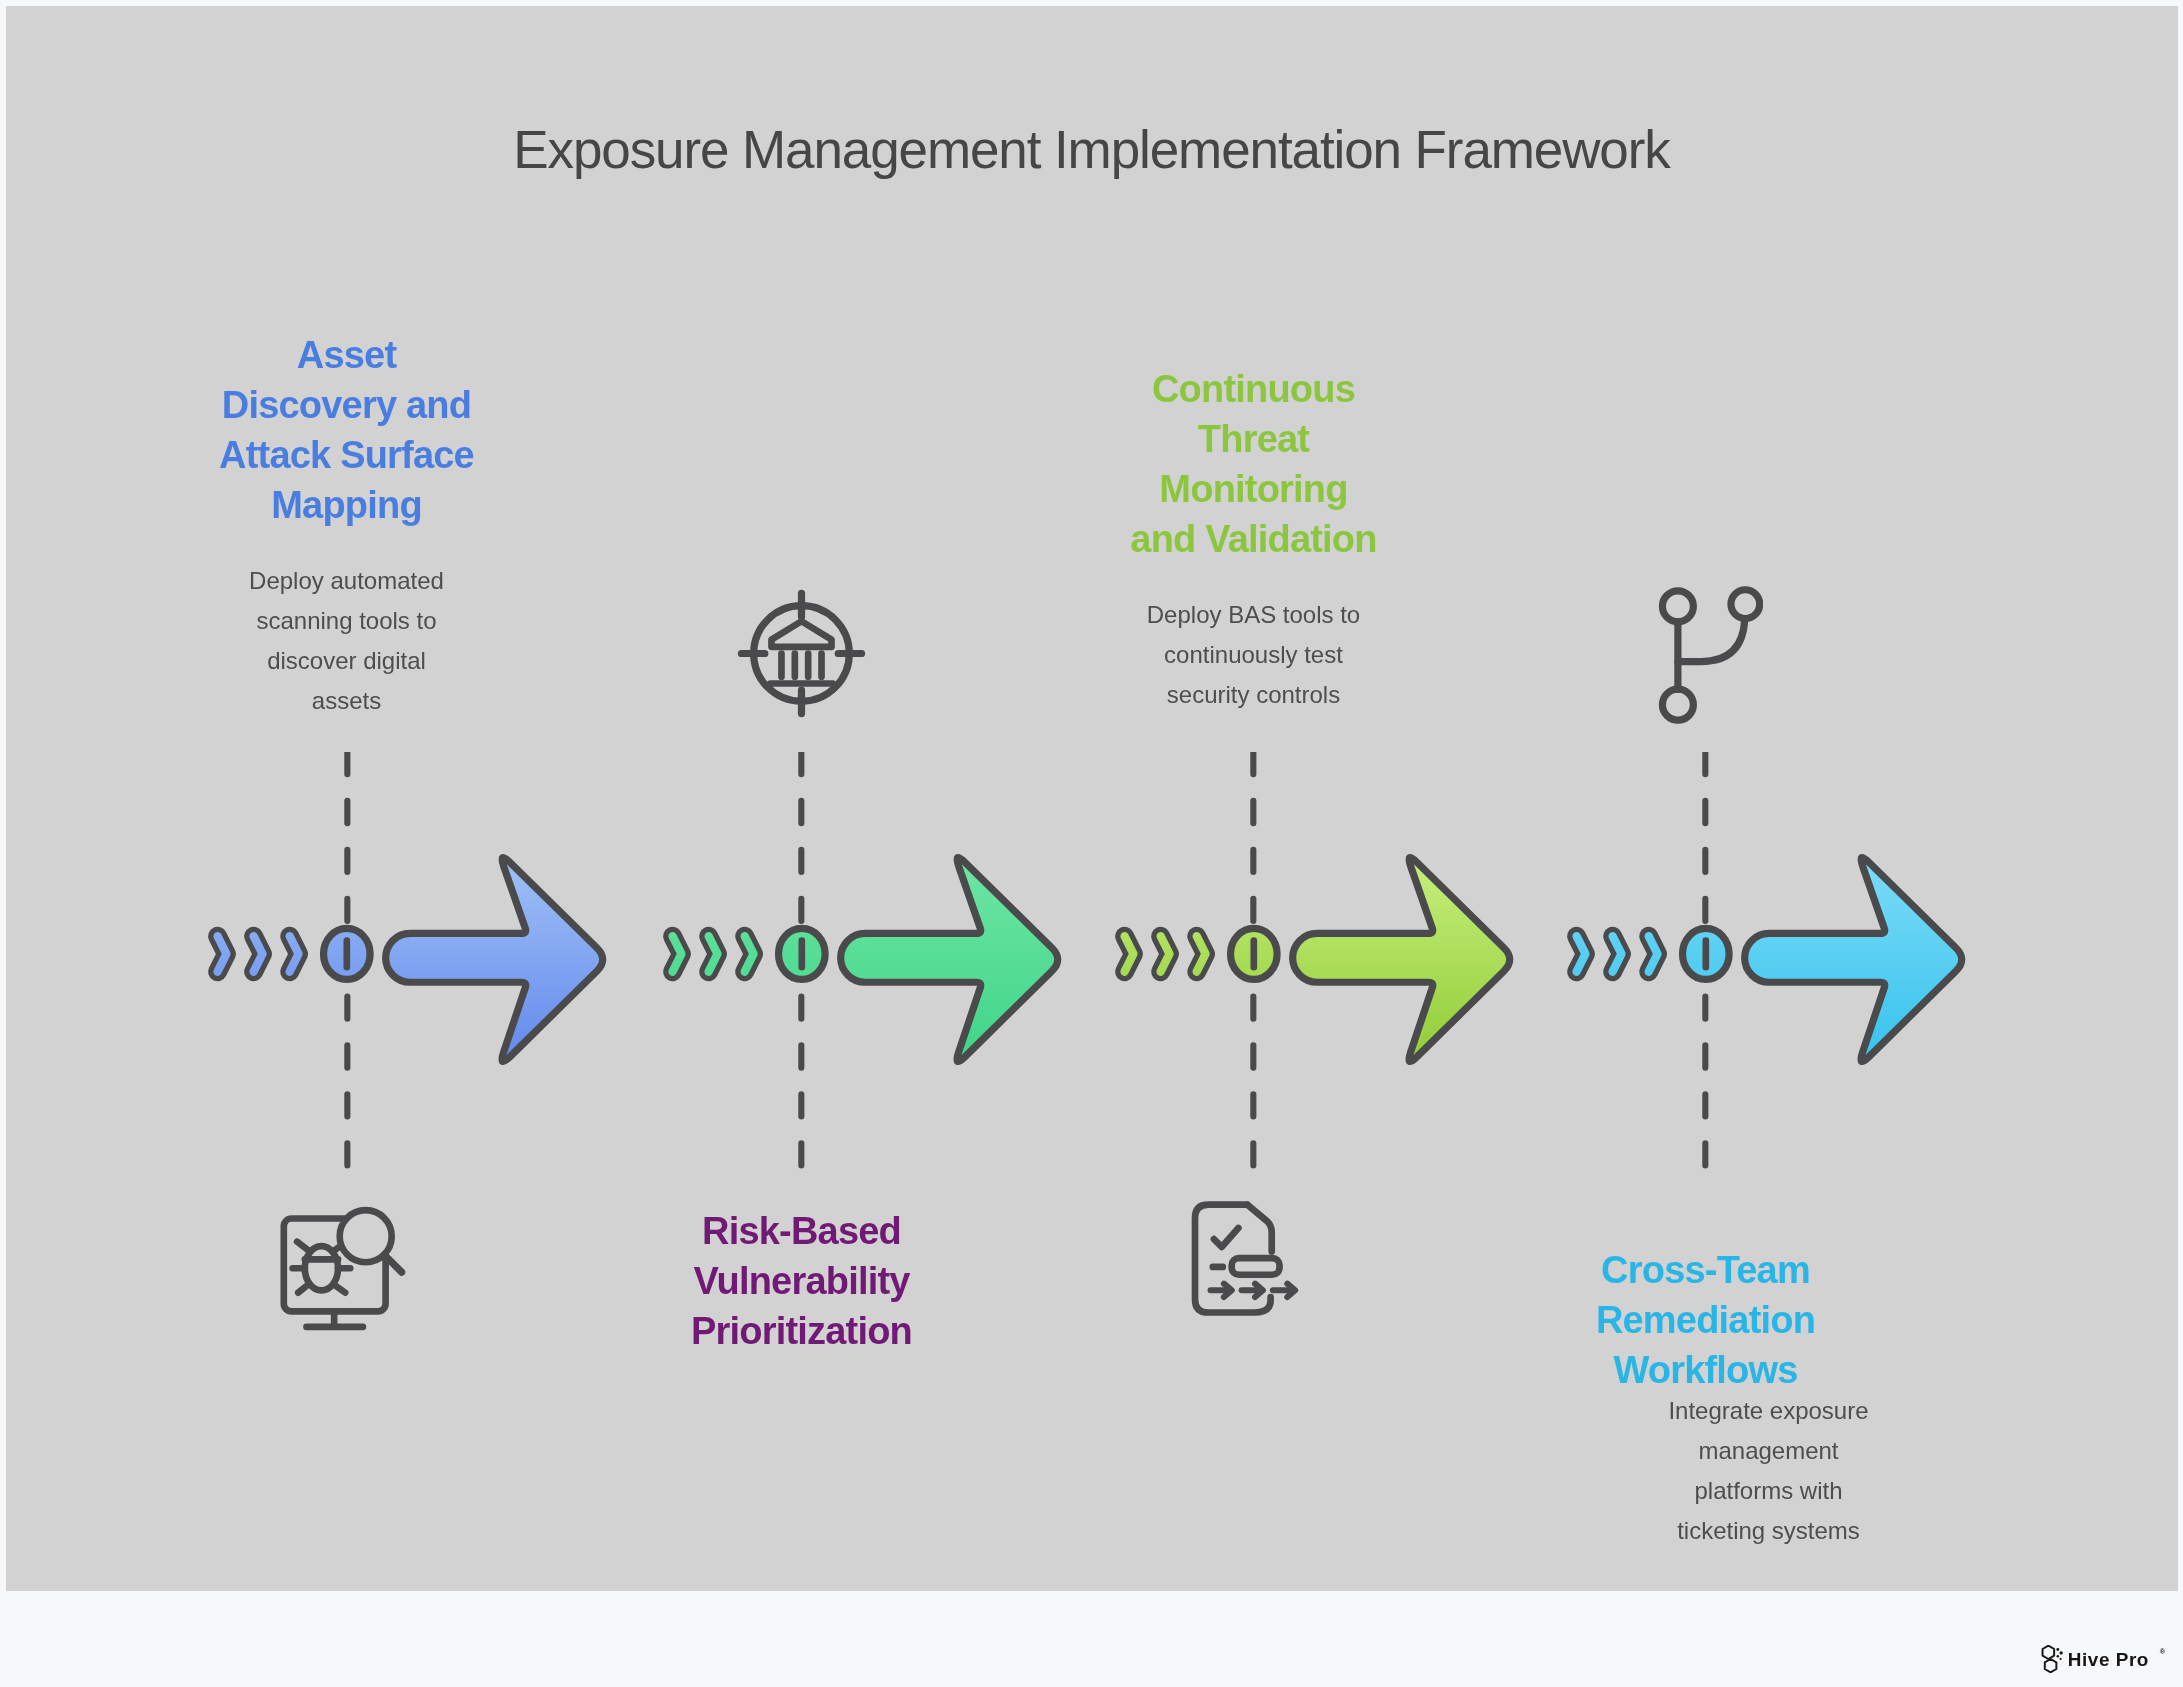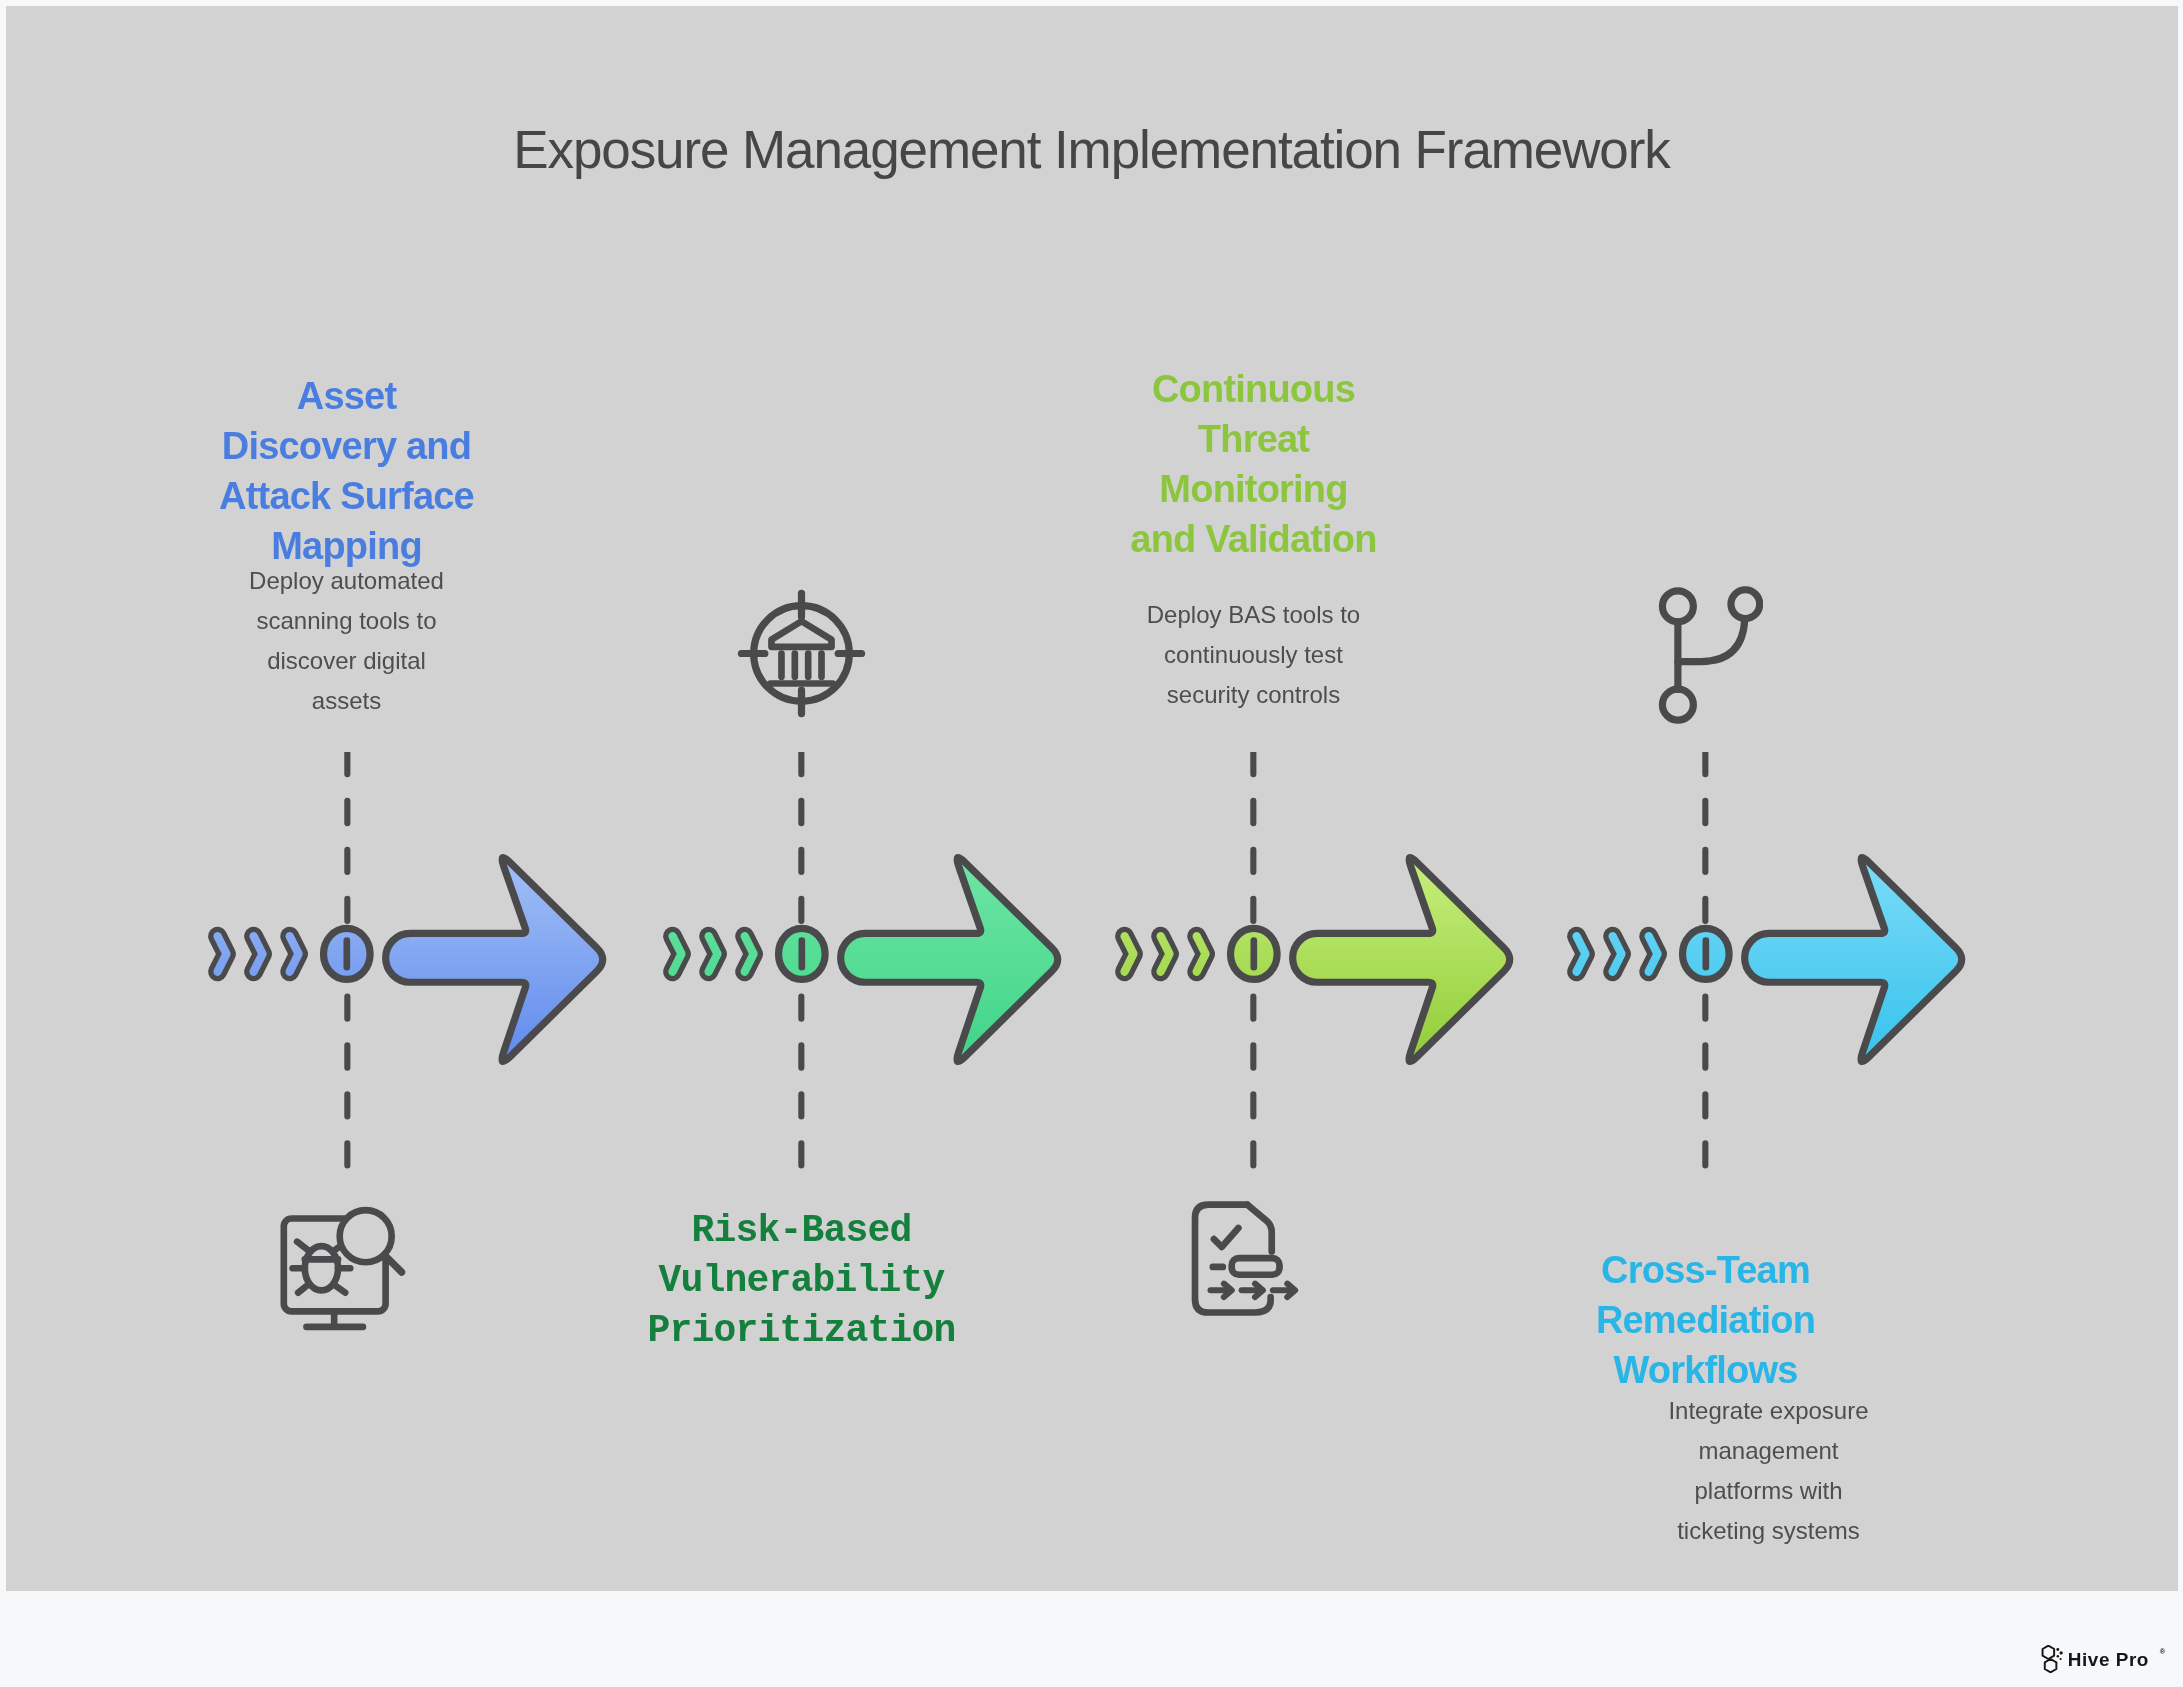--- a/index.html
+++ b/index.html
@@ -41,30 +41,30 @@
   .logo text{fill:var(--logo-color);font-family:"Liberation Sans",sans-serif;font-weight:700}
 </style>
 </head>
 <body>
 
 <div class="page">
   <div class="canvas"></div>
 
   <div class="title">Exposure Management Implementation Framework</div>
 
-  <div class="heading h-s1" style="color: rgb(74, 125, 224); margin-top: 41px;">Asset
+  <div class="heading h-s1" style="color: rgb(74, 125, 224);">Asset
 Discovery and
 Attack Surface
 Mapping</div>
   <div class="desc d-s1">Deploy automated
 scanning tools to
 discover digital
 assets</div>
 
-  <div class="heading h-s2" style="color: #15803d; font-family: Liberation Mono, monospace;">Risk-Based
+  <div class="heading h-s2" style="color: #701a75;">Risk-Based
 Vulnerability
 Prioritization</div>
 
   <div class="heading h-s3" style="color: rgb(140, 198, 62);">Continuous
 Threat
 Monitoring
 and Validation</div>
   <div class="desc d-s3">Deploy BAS tools to
 continuously test
 security controls</div>

